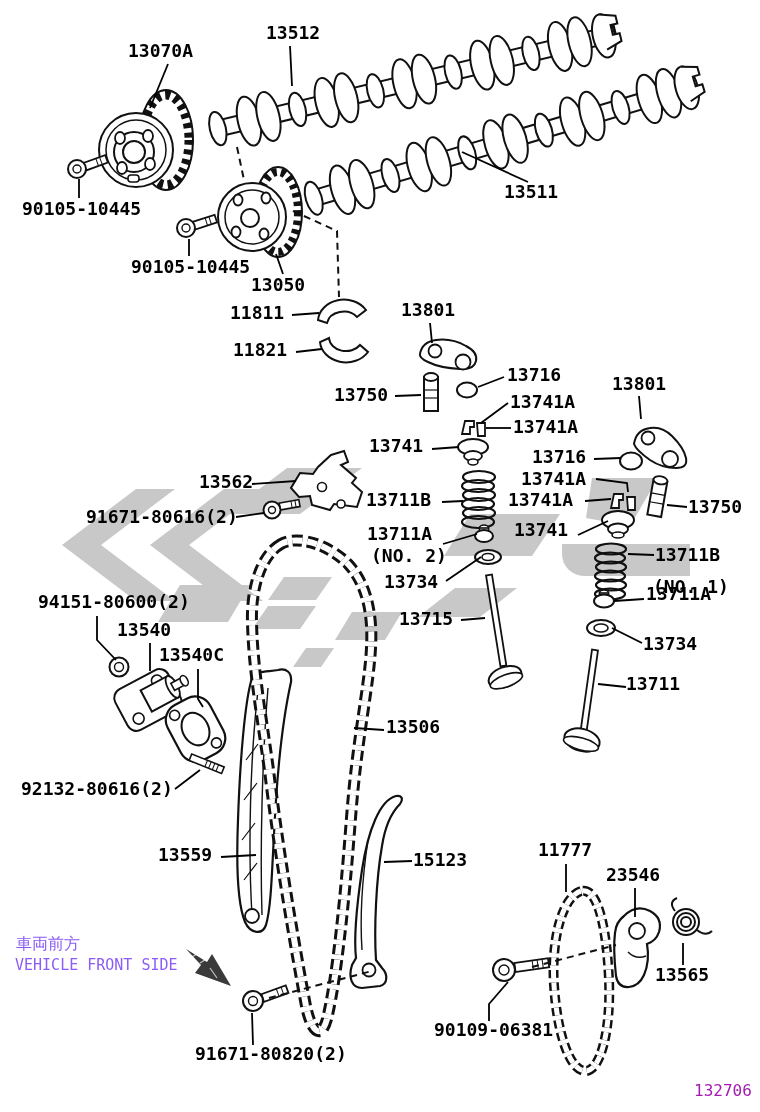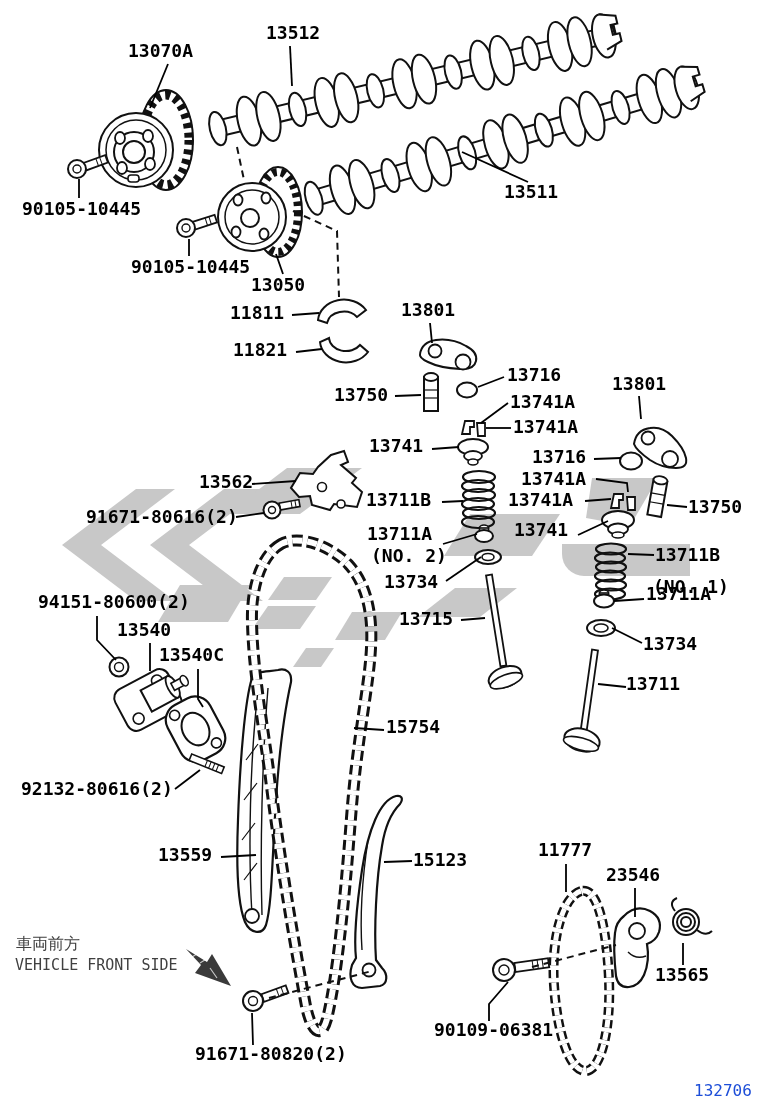--- a/index.html
+++ b/index.html
@@ -2,23 +2,23 @@
 <html><head>
 <meta charset="utf-8">
 <style>
   html,body{margin:0;padding:0;background:#fff;}
   #stage{position:relative;width:760px;height:1112px;background:#fff;overflow:hidden;
          font-family:"DejaVu Sans Mono",monospace;}
   #stage svg{position:absolute;left:0;top:0;}
   .lbl{position:absolute;font:bold 18px "DejaVu Sans Mono",monospace;color:#000;
        white-space:nowrap;line-height:1;letter-spacing:0;}
   .lbl.small{font-size:18px;}
-  .note{position:absolute;font:15px "DejaVu Sans Mono",monospace;color:#404040;white-space:nowrap;line-height:1;}
+  .note{position:absolute;font:15px "DejaVu Sans Mono",monospace;color:#8b5cf6;white-space:nowrap;line-height:1;}
   .note.jp{font:16px "DejaVu Sans",sans-serif;}
-  .docnum{position:absolute;font:16px "DejaVu Sans Mono",monospace;color:#1d4ed8;line-height:1;}
+  .docnum{position:absolute;font:16px "DejaVu Sans Mono",monospace;color:#a21caf;line-height:1;}
 </style>
 </head>
 <body>
 
 <div id="stage">
 
 <svg width="760" height="1112" viewBox="0 0 760 1112">
   <defs>
     <g id="lobe">
           <ellipse rx="11" ry="25" fill="#fff" stroke="#111" stroke-width="2"></ellipse>
@@ -414,21 +414,21 @@
 <div class="lbl" style="left:688px;top:498px">13750</div>
 <div class="lbl" style="left:655px;top:546px">13711B</div>
 <div class="lbl" style="left:646px;top:585px">13711A</div>
 <div class="lbl small" style="left:653px;top:578px">(NO. 1)</div>
 <div class="lbl" style="left:643px;top:635px">13734</div>
 <div class="lbl" style="left:626px;top:675px">13711</div>
 <div class="lbl" style="left:38px;top:593px">94151-80600(2)</div>
 <div class="lbl" style="left:117px;top:621px">13540</div>
 <div class="lbl" style="left:159px;top:646px">13540C</div>
 <div class="lbl" style="left:21px;top:780px">92132-80616(2)</div>
-<div class="lbl" style="left:386px;top:718px">15754</div>
+<div class="lbl" style="left:386px;top:718px">13506</div>
 <div class="lbl" style="left:158px;top:846px">13559</div>
 <div class="lbl" style="left:413px;top:851px">15123</div>
 <div class="lbl" style="left:538px;top:841px">11777</div>
 <div class="lbl" style="left:606px;top:866px">23546</div>
 <div class="lbl" style="left:655px;top:966px">13565</div>
 <div class="lbl" style="left:434px;top:1021px">90109-06381</div>
 <div class="lbl" style="left:195px;top:1045px">91671-80820(2)</div>
 
 <div class="note jp" style="left:16px;top:934px">車両前方</div>
 <div class="note" style="left:15px;top:958px">VEHICLE FRONT SIDE</div>

